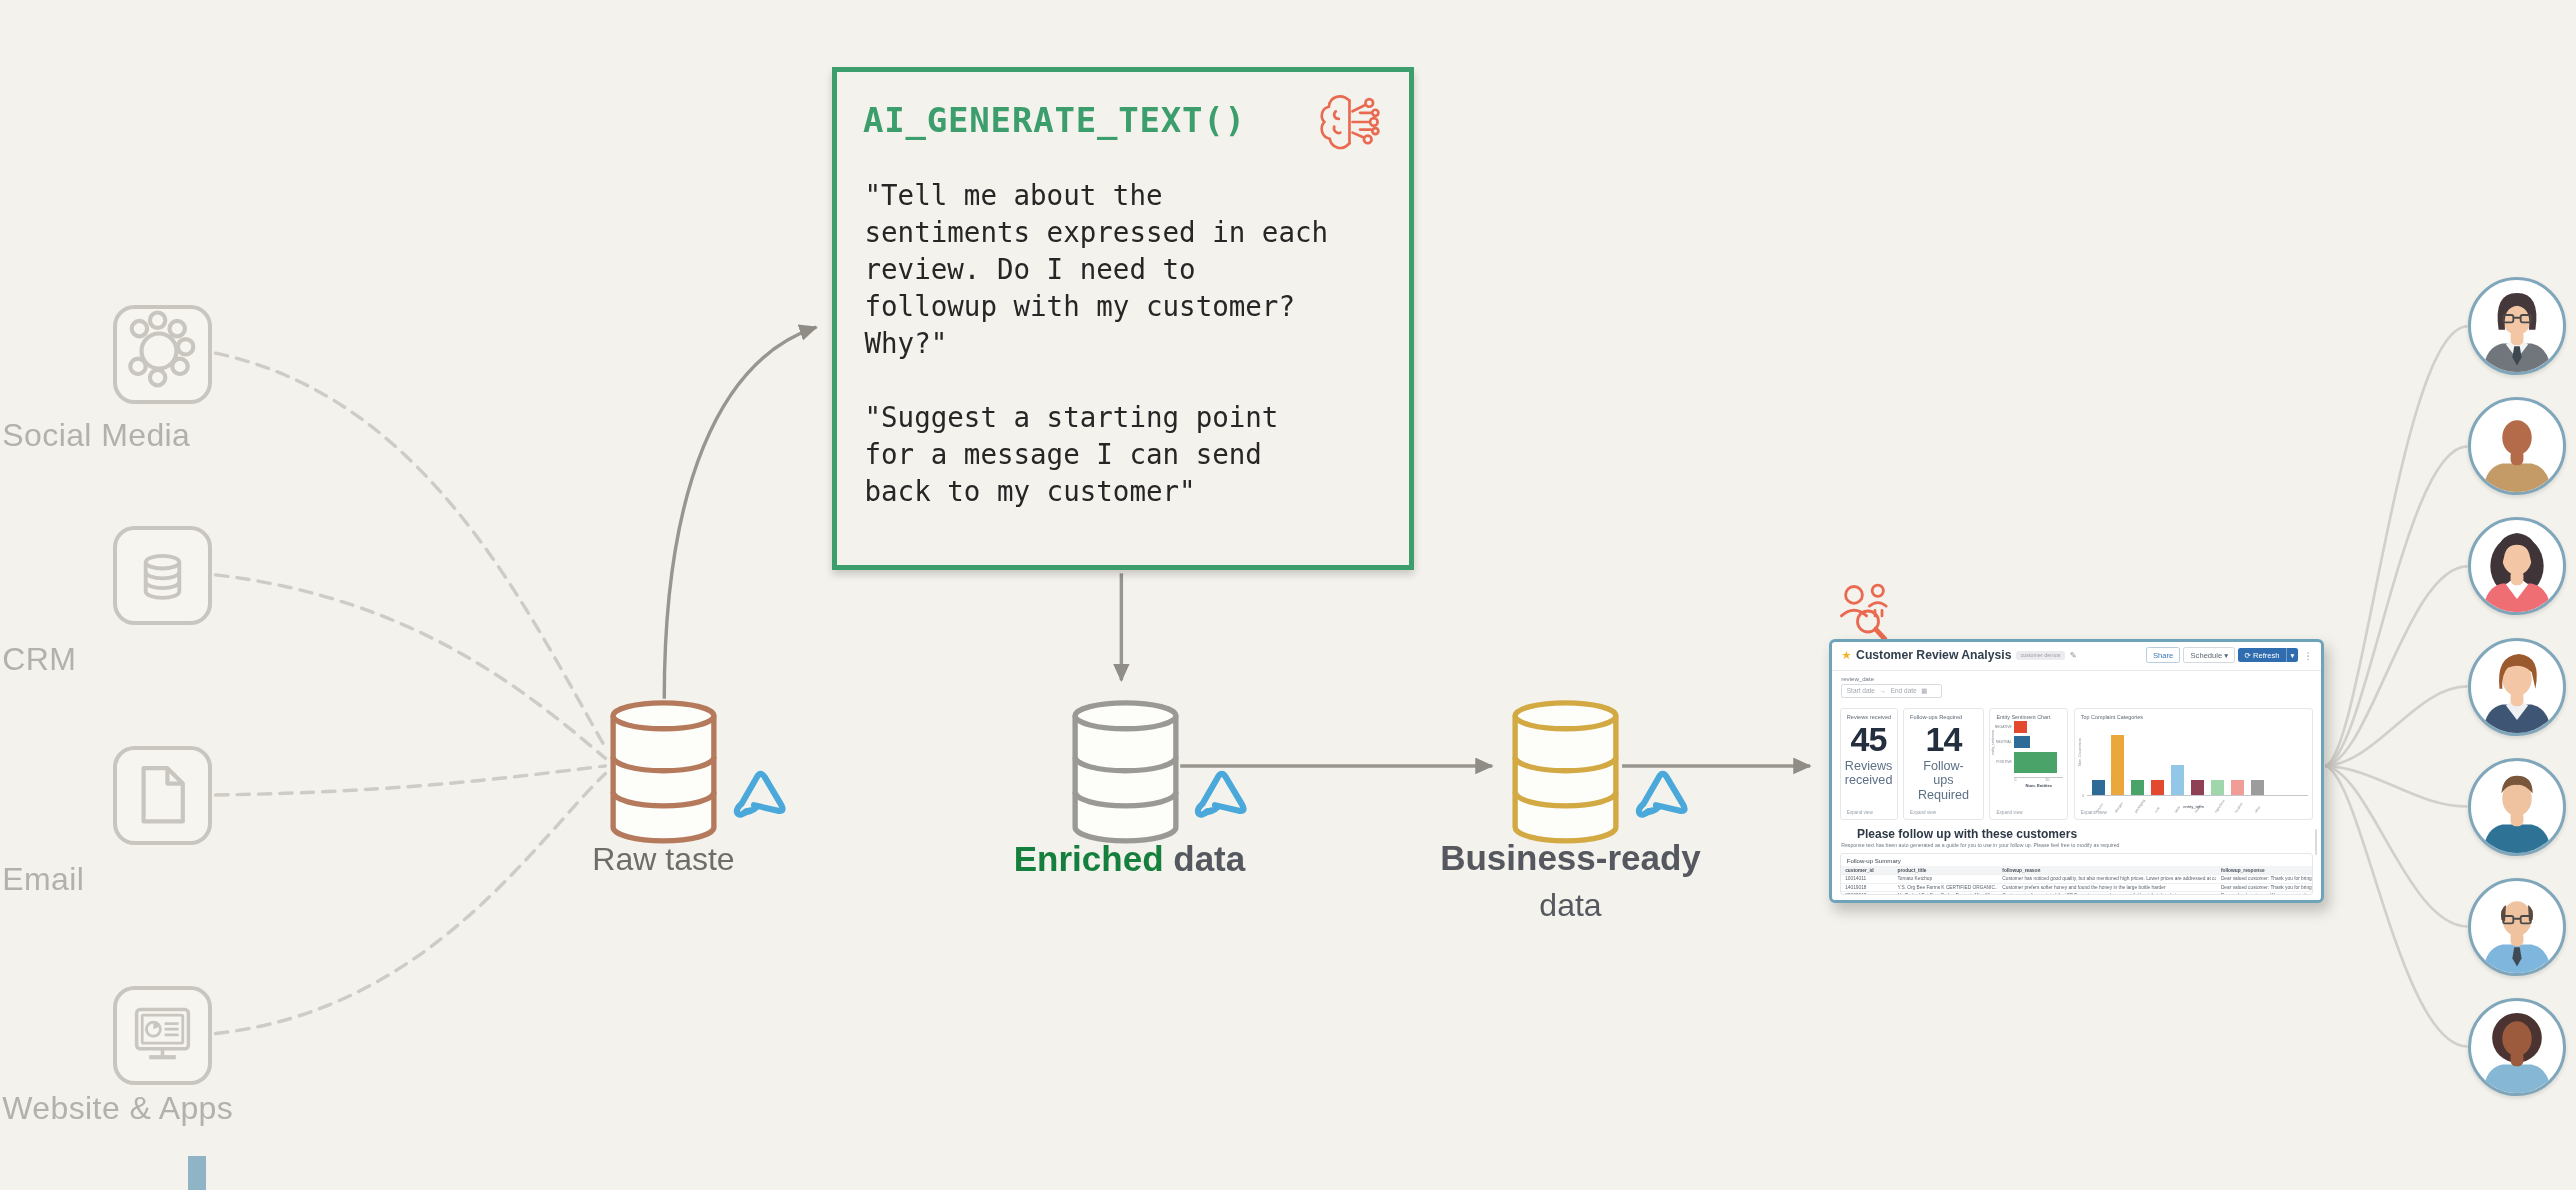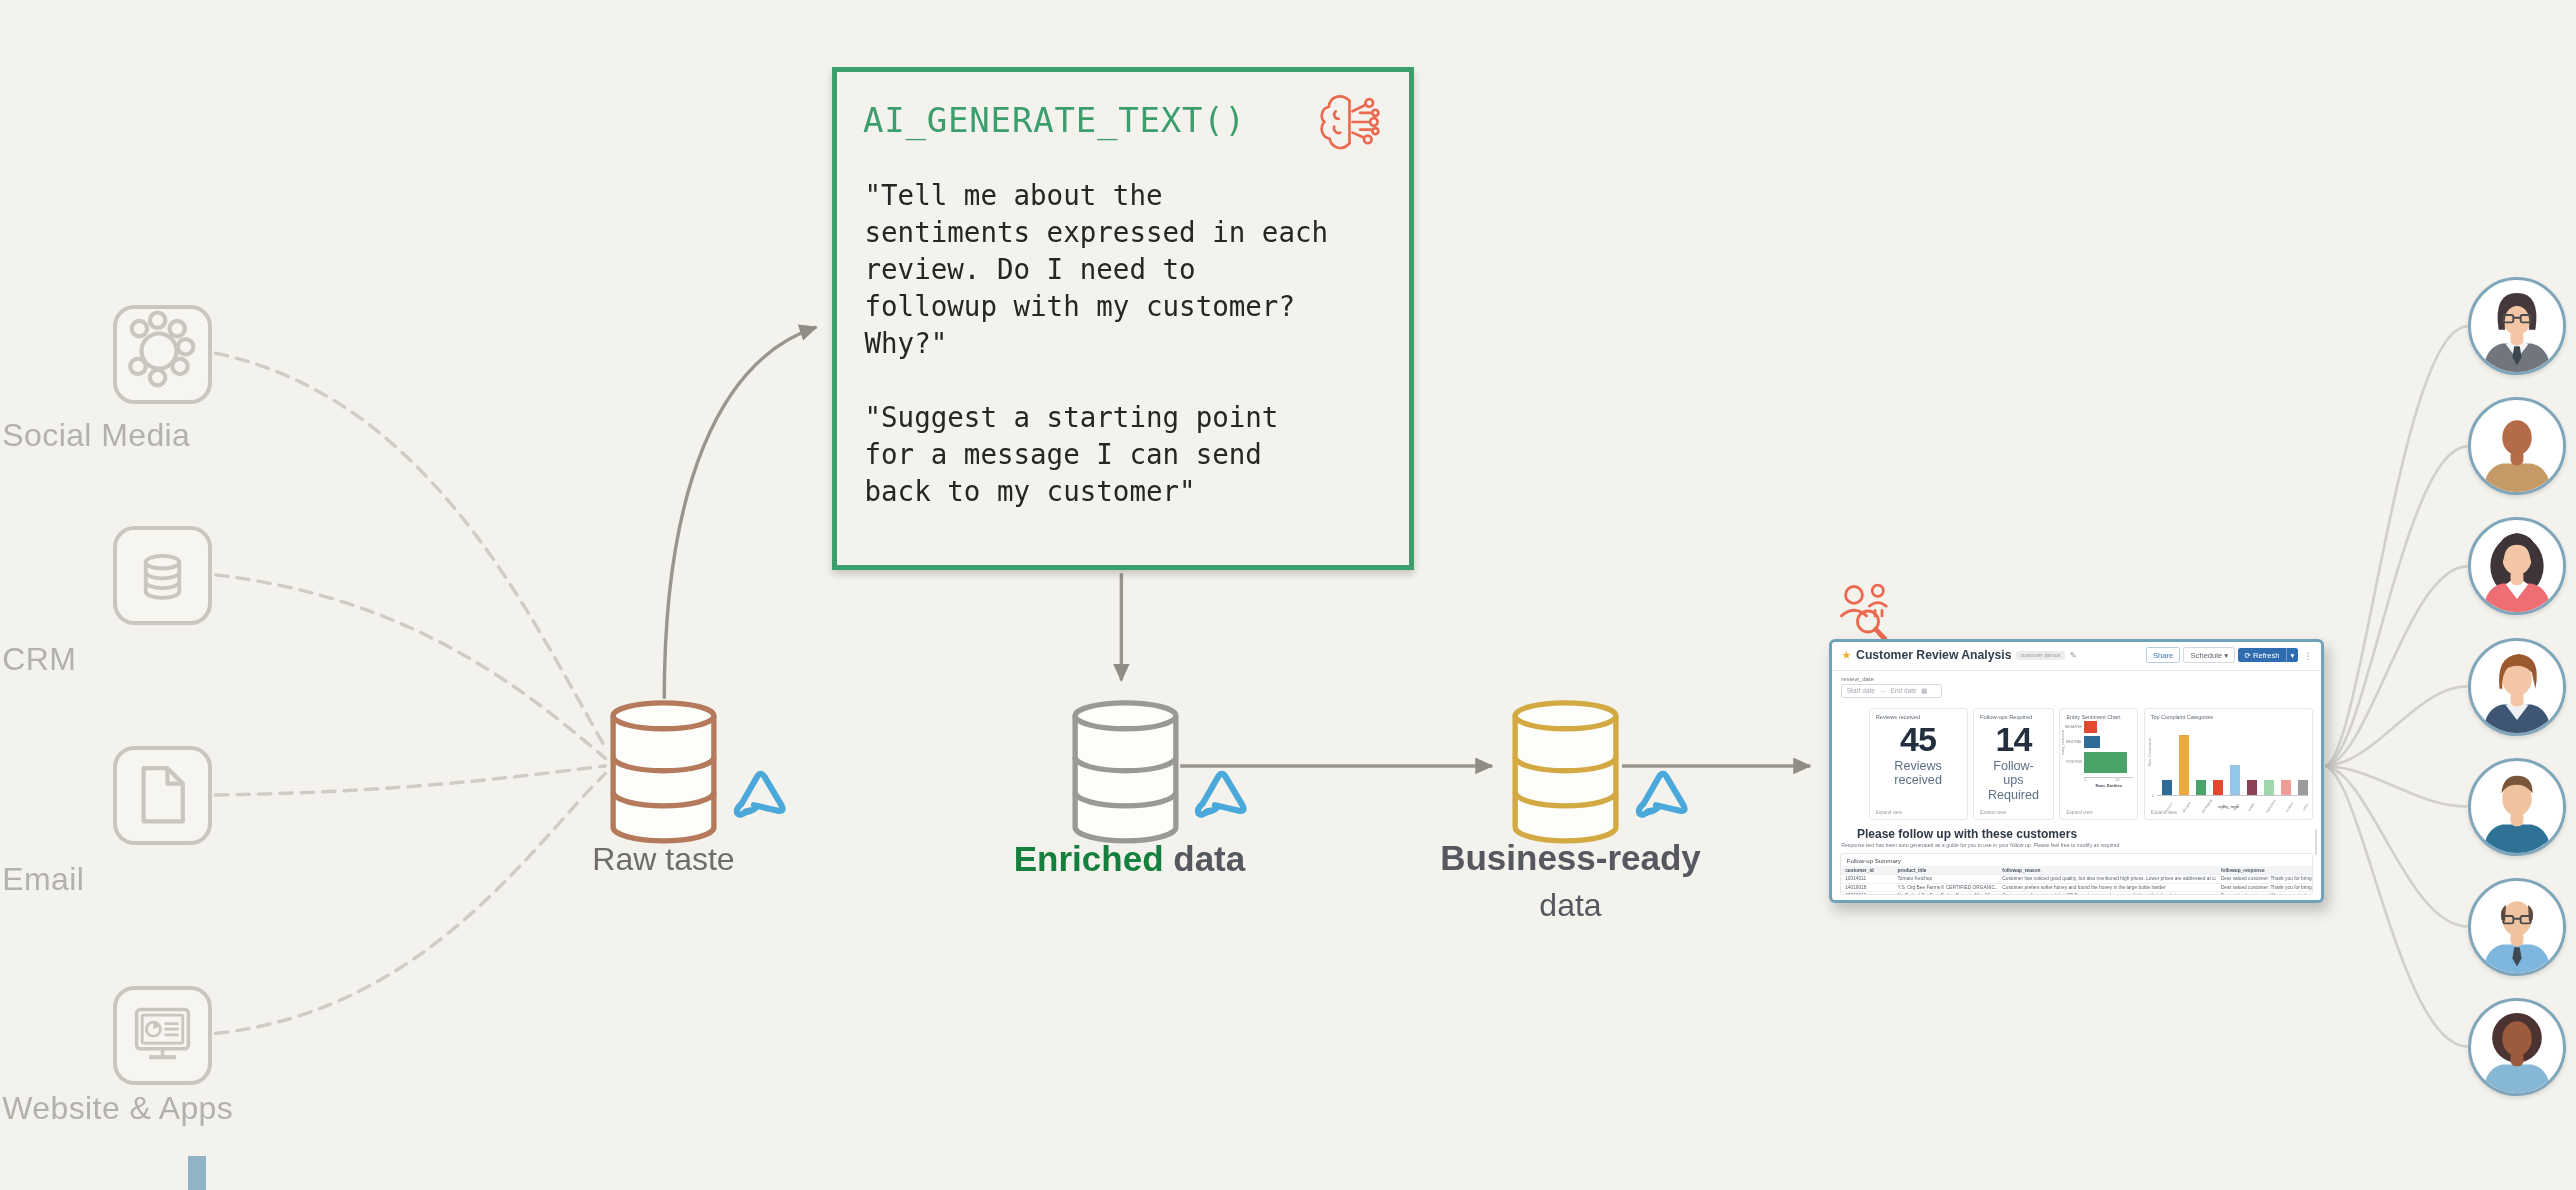--- a/index.html
+++ b/index.html
@@ -13,21 +13,21 @@
   .src-label{position:absolute;width:321px;text-align:left;font-size:32px;font-weight:500;color:#b3b1ab;letter-spacing:0.4px;}
 
   
   .node-label{position:absolute;width:321px;text-align:center;font-size:32px;font-weight:500;color:#6e6d68;}
   .node-label .hl{color:#15803d;font-weight:700;}
   .node-label.bold{font-weight:700;color:#55585e;font-size:35px;}
   .node-sub{position:absolute;width:428px;text-align:center;font-size:27px;color:#a9a7a1;line-height:36px;white-space:pre-line;}
 
   
   .ai-box{position:absolute;left:832px;top:67px;width:582px;height:503px;border:5.4px solid #3d9e6d;background:#f4f2ec;box-sizing:border-box;box-shadow:0 4.6px 7.6px rgba(0,0,0,.18);}
-  .ai-title{position:absolute;left:26px;top:27.5px;font-family:"DejaVu Sans Mono",monospace;font-weight:400;font-size:34px;color:#3d9e6d;letter-spacing:0.8px;}
+  .ai-title{position:absolute;left:26px;top:27.5px;font-family:"DejaVu Sans Mono",monospace;font-weight:700;font-size:34px;color:#3d9e6d;letter-spacing:0.8px;}
   .ai-body{position:absolute;left:27.5px;top:105px;font-family:"DejaVu Sans Mono",monospace;font-size:27.5px;line-height:37px;color:#262626;white-space:pre;}
 
   
   .dash{position:absolute;left:1829px;top:639px;width:495px;height:264px;background:#fff;border:3.8px solid #6fa3ba;border-radius:6.1px;box-sizing:border-box;box-shadow:4.6px 7.6px 13.8px rgba(0,0,0,.22);font-family:"Liberation Sans",sans-serif;}
   .dash-header{position:absolute;top:6.1px;left:9.2px;display:flex;align-items:center;gap:4.6px;}
   .dash-star{color:#f0b429;font-size:11.5px;}
   .dash-title{font-size:12.2px;font-weight:700;color:#32404e;}
   .dash-badge{background:#ececee;border-radius:2.3px;font-size:5.4px;color:#9aa0a8;padding:1.5px 4.6px;}
   .dash-pencil{color:#8a9097;font-size:8.4px;}
   .dash-actions{position:absolute;top:5.4px;right:6.1px;display:flex;align-items:center;gap:3.1px;}
@@ -278,21 +278,21 @@
 
     <div class="filter-label">review_date</div>
     <div class="filter-box">
       <span>Start date</span>
       <span>→</span>
       <span>End date</span>
       <span>▦</span>
     </div>
 
     <div class="kpi-row">
-      <div class="card" style="width:99px;margin-left:29px;">
+      <div class="card" style="width:58px;">
         <div class="card-h">Reviews received</div>
         <div class="kpi-val">45</div>
         <div class="kpi-cap">Reviews received</div>
         <div class="card-f">Expand view</div>
       </div>
       <div class="card" style="width:81px;">
         <div class="card-h">Follow-ups Required</div>
         <div class="kpi-val">14</div>
         <div class="kpi-cap" style="padding:0 10.7px;">Follow-ups Required</div>
         <div class="card-f">Expand view</div>

